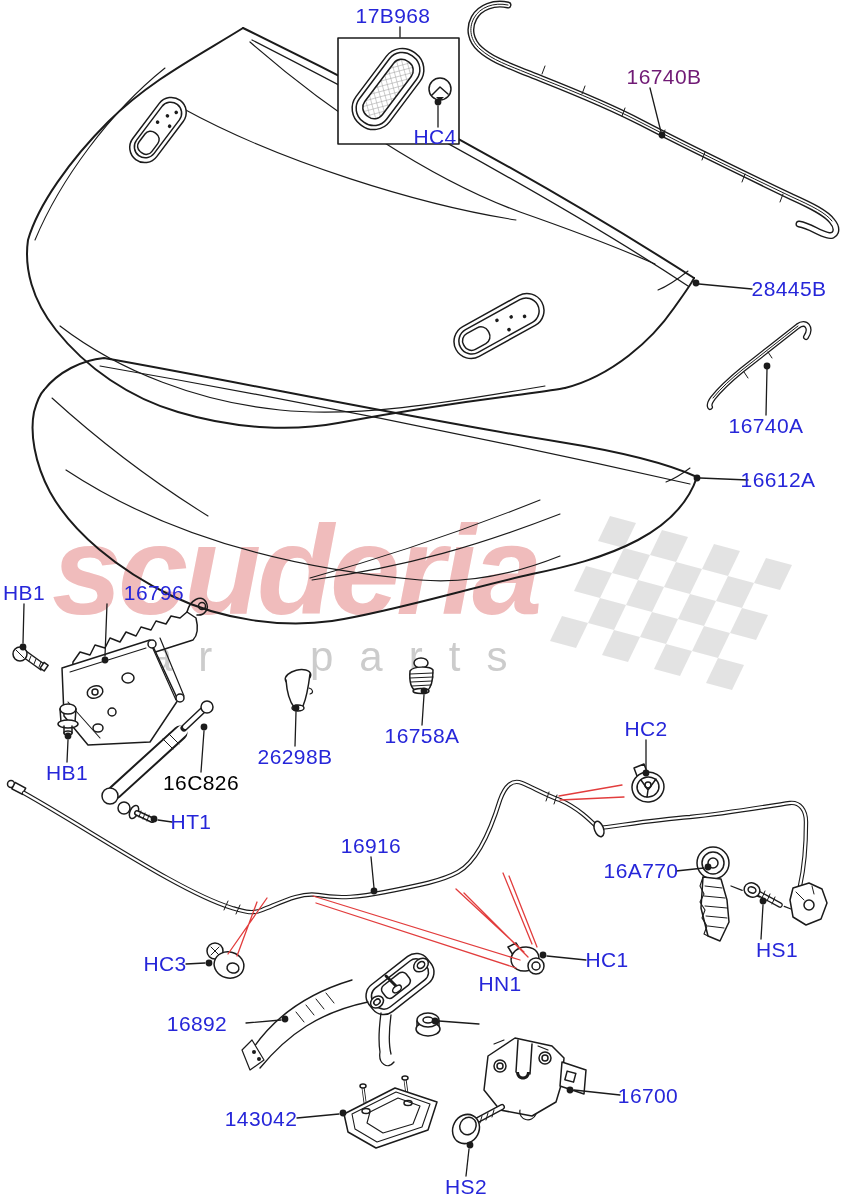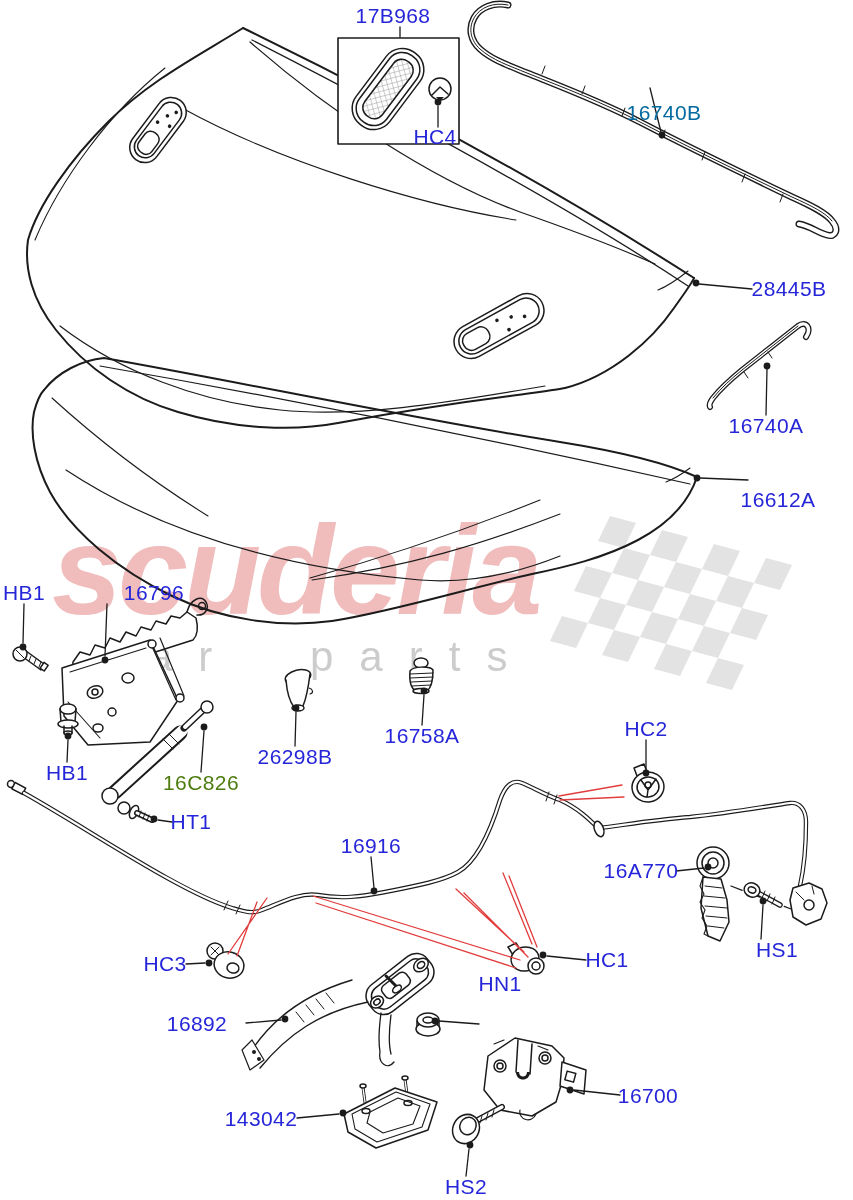--- a/index.html
+++ b/index.html
@@ -347,28 +347,28 @@
         <path d="M267,898 L228,954 M257,902 L237,956"></path>
         <path d="M313,896 L520,960 M316,903 L516,968"></path>
         <path d="M456,889 L524,952 M464,893 L528,957"></path>
         <path d="M503,873 L532,944 M509,876 L537,947"></path>
       </g>
     </g>
   </svg>
 
   <div class="callout" style="left: 393px; top: 16px; color: rgb(38, 38, 217);">17B968</div>
   <div class="callout" style="left: 435px; top: 137px; color: rgb(38, 38, 217);">HC4</div>
-  <div class="callout" style="left: 664px; top: 77px; color: #0369a1; margin-top: 36px;">16740B</div>
+  <div class="callout" style="left: 664px; top: 77px; color: #701a75;">16740B</div>
   <div class="callout" style="left: 789px; top: 289px; color: rgb(38, 38, 217);">28445B</div>
   <div class="callout" style="left: 766px; top: 426px; color: rgb(38, 38, 217);">16740A</div>
-  <div class="callout" style="left: 778px; top: 480px; color: rgb(38, 38, 217); margin-top: 20px;">16612A</div>
+  <div class="callout" style="left: 778px; top: 480px; color: rgb(38, 38, 217);">16612A</div>
   <div class="callout" style="left: 24px; top: 593px; color: rgb(38, 38, 217);">HB1</div>
   <div class="callout" style="left: 107px; top: 593px; color: rgb(38, 38, 217); margin-left: 47px;">16796</div>
   <div class="callout" style="left: 67px; top: 773px; color: rgb(38, 38, 217);">HB1</div>
-  <div class="callout" style="left: 201px; top: 783px; color: #4d7c0f;">16C826</div>
+  <div class="callout" style="left: 201px; top: 783px; color: #000000;">16C826</div>
   <div class="callout" style="left: 191px; top: 822px; color: rgb(38, 38, 217);">HT1</div>
   <div class="callout" style="left: 295px; top: 757px; color: rgb(38, 38, 217);">26298B</div>
   <div class="callout" style="left: 422px; top: 736px; color: rgb(38, 38, 217);">16758A</div>
   <div class="callout" style="left: 646px; top: 729px; color: rgb(38, 38, 217);">HC2</div>
   <div class="callout" style="left: 371px; top: 846px; color: rgb(38, 38, 217);">16916</div>
   <div class="callout" style="left: 641px; top: 871px; color: rgb(38, 38, 217);">16A770</div>
   <div class="callout" style="left: 761px; top: 950px; color: rgb(38, 38, 217); margin-left: 16px;">HS1</div>
   <div class="callout" style="left: 607px; top: 960px; color: rgb(38, 38, 217);">HC1</div>
   <div class="callout" style="left: 165px; top: 964px; color: rgb(38, 38, 217);">HC3</div>
   <div class="callout" style="left: 197px; top: 1024px; color: rgb(38, 38, 217);">16892</div>

